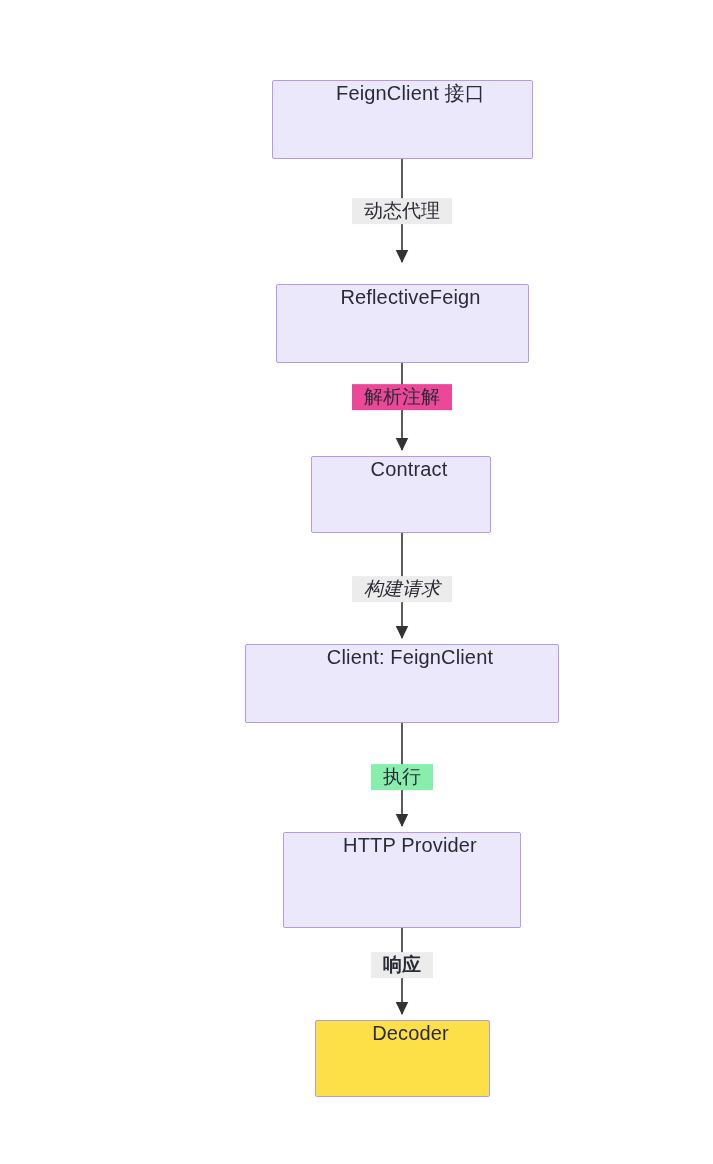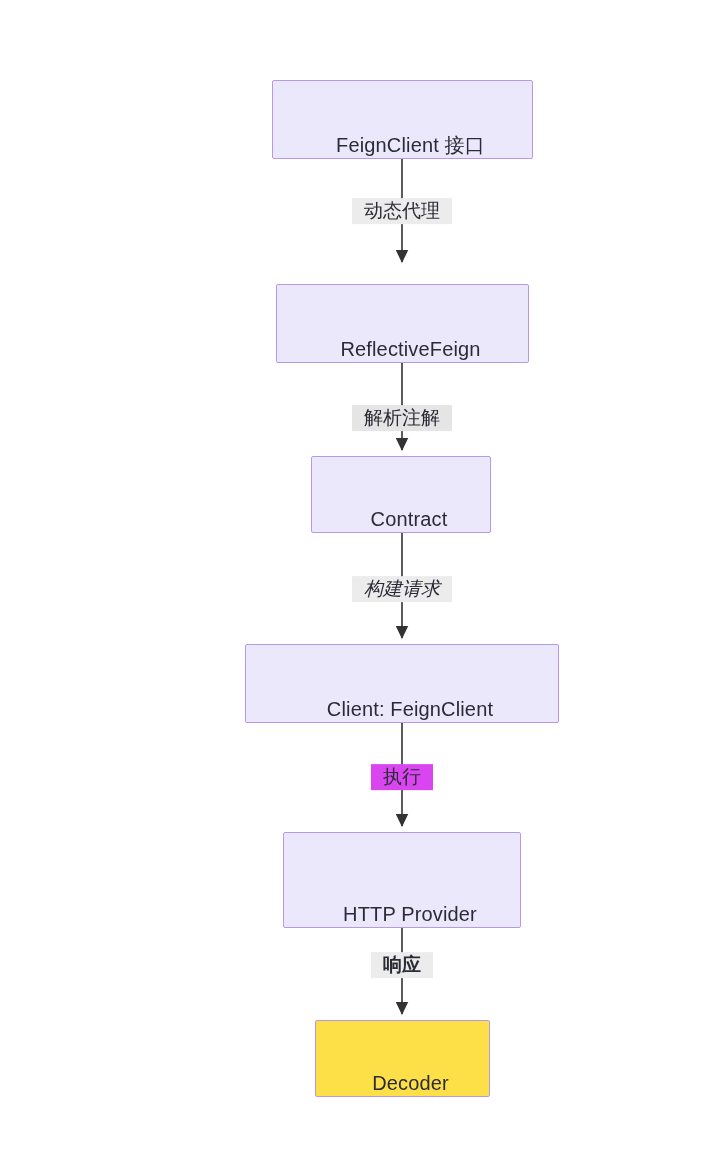--- a/index.html
+++ b/index.html
@@ -32,21 +32,21 @@
     overflow: visible;
   }
 
   .node {
     position: absolute;
     box-sizing: border-box;
     background: #ebe8fc;
     border: 1.6px solid #b69ae8;
     border-radius: 2px;
     display: flex;
-    align-items: flex-end;
+    align-items: flex-start;
     justify-content: center;
     color: #2b2b36;
     font-size: 20px;
     line-height: 1.25;
     letter-spacing: 0.15px;
     white-space: nowrap;
     z-index: 2;
     padding-left: 16px;
   }
 
@@ -102,19 +102,19 @@
       </div>
       <div class="node" style="left: 283px; top: 832px; width: 238px; height: 96px; background: rgb(235, 232, 252); border-color: rgb(182, 154, 232); color: rgb(43, 43, 54);">
         <span class="node-label">HTTP Provider</span>
       </div>
       <div class="node" style="left: 315px; top: 1020px; width: 175px; height: 77px; background: #fde047; border-color: rgb(182, 154, 232); color: rgb(43, 43, 54);">
         <span class="node-label">Decoder</span>
       </div>
     </div>
   <div id="edge-labels-group">
       <div class="edge-label" style="left: 402px; top: 211px; background: rgb(236, 236, 236);">动态代理</div>
-      <div class="edge-label" style="left: 402px; top: 418px; background: #e5e5e5;">解析注解</div>
+      <div class="edge-label" style="left: 402px; top: 397px; background: #ec4899;">解析注解</div>
       <div class="edge-label" style="left: 402px; top: 589px; background: rgb(236, 236, 236); font-style: italic;">构建请求</div>
-      <div class="edge-label" style="left: 402px; top: 777px; background: #d946ef;">执行</div>
+      <div class="edge-label" style="left: 402px; top: 777px; background: #86efac;">执行</div>
       <div class="edge-label" style="left: 402px; top: 965px; background: rgb(236, 236, 236); font-weight: bold;">响应</div>
     </div>
 
 </div>
 
 </body></html>

